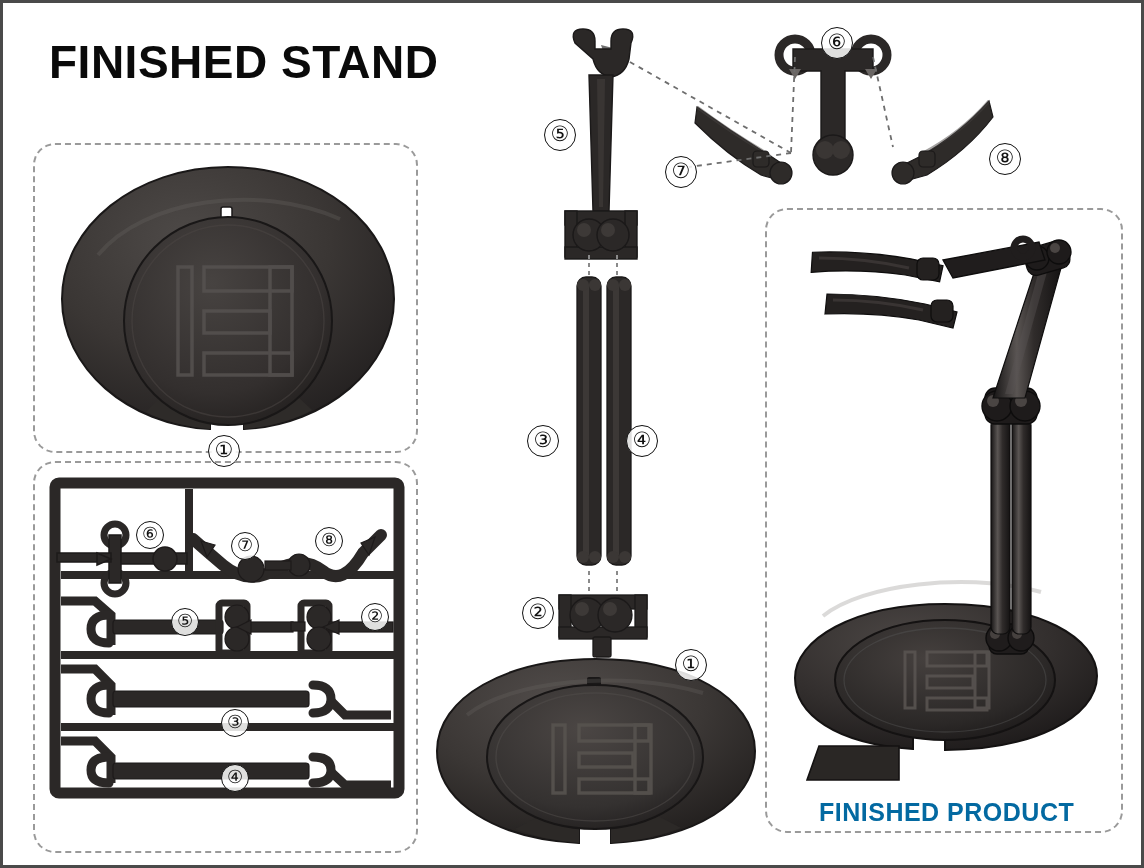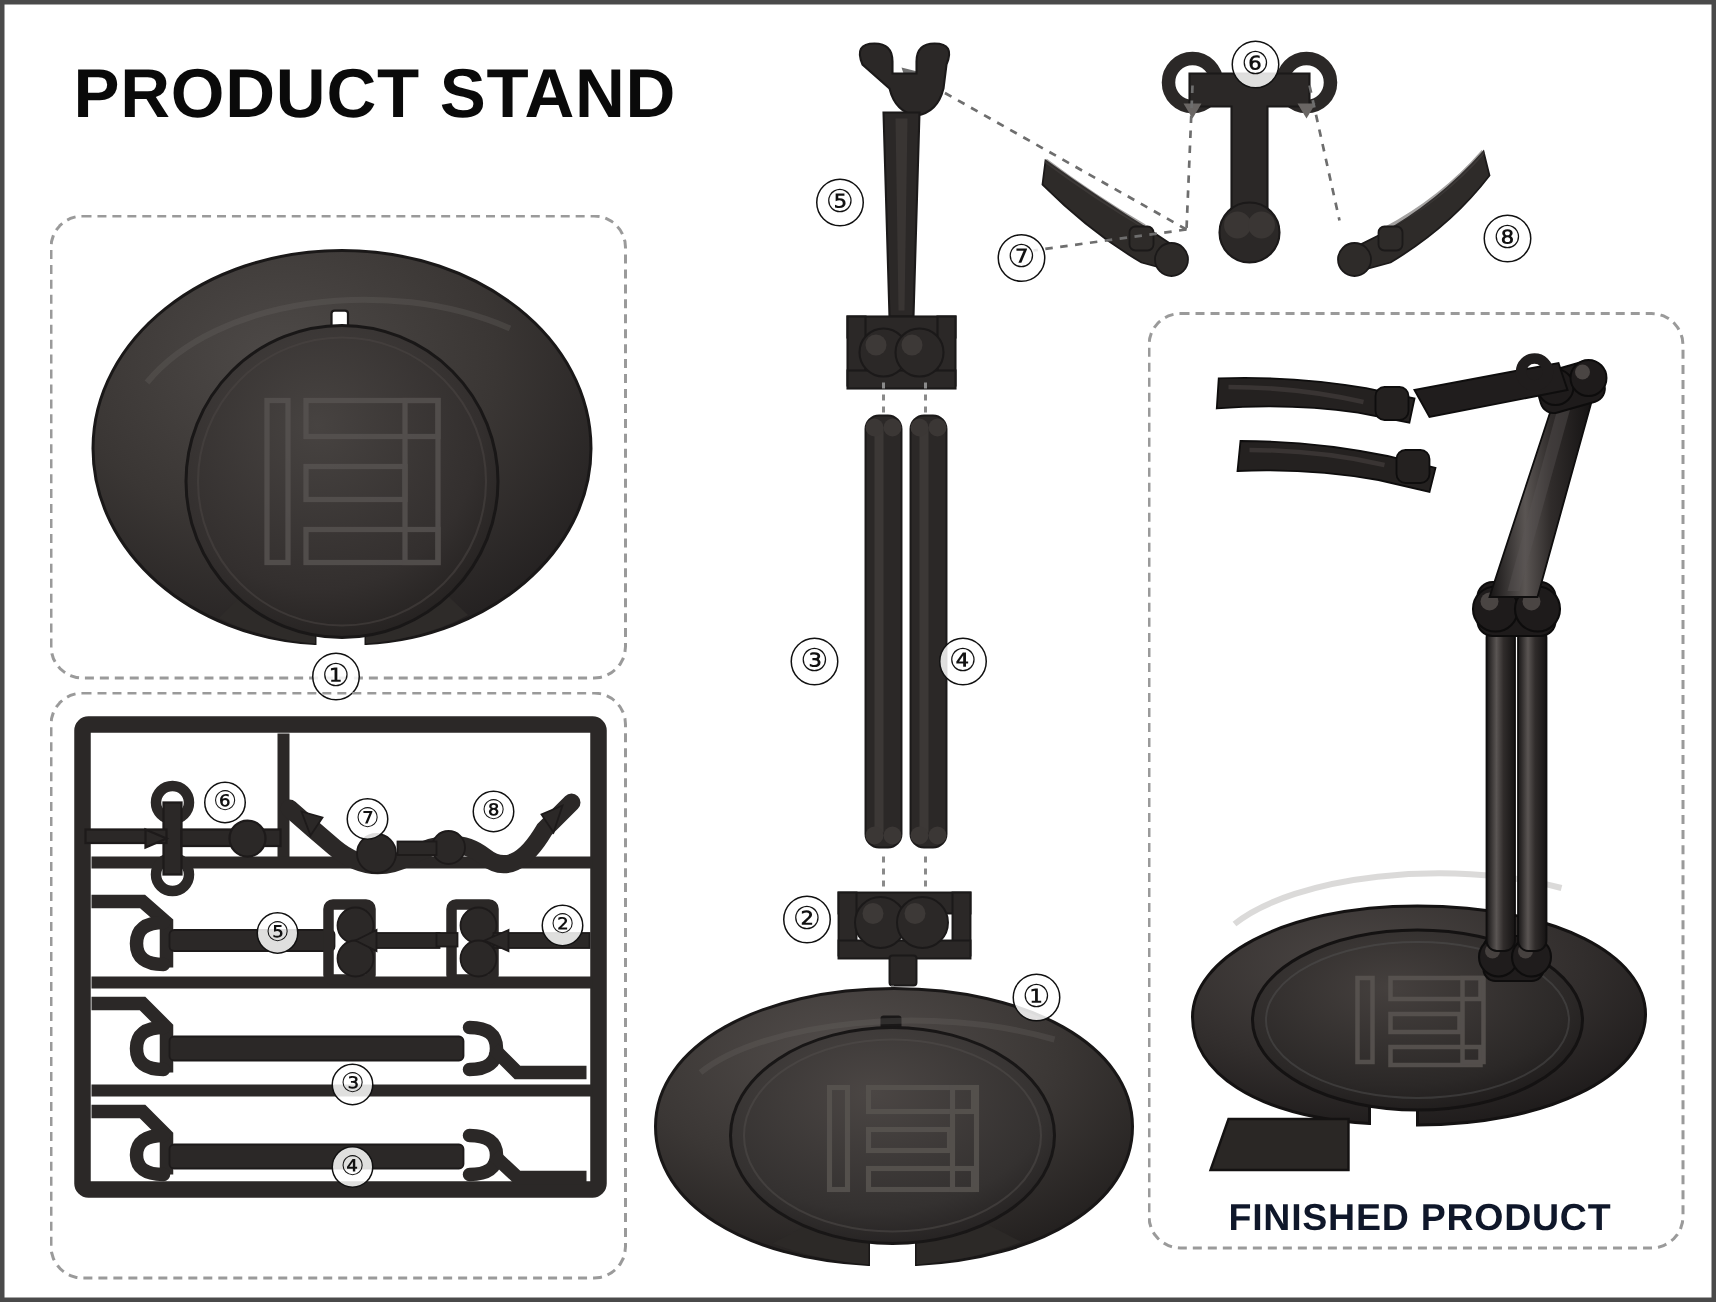--- a/index.html
+++ b/index.html
@@ -48,37 +48,37 @@
     user-select:none;
   }
   .cnum.sm{width:26px;height:26px;font-size:18px;line-height:24px;}
 
   
   .caption{
     position:absolute;
     font-family:"Liberation Sans", sans-serif;
     font-weight:bold;
     font-size:25px;
-    color:#0f172a;
+    color:#0369a1;
     letter-spacing:0.5px;
     white-space:nowrap;
   }
 
   
   .art{position:absolute;}
   svg{display:block;overflow:visible;}
 
   .sprue-frame{position:absolute;}
 </style>
 </head>
 <body>
 
 <div id="sheet">
 
-  <div id="title">PRODUCT STAND</div>
+  <div id="title">FINISHED STAND</div>
 
   <div class="dashed-box" style="left:30px;top:140px;width:385px;height:310px;"></div>
 
   <div class="art" style="left:55px;top:160px;">
     <svg width="340" height="275" viewBox="0 0 340 275">
       <defs>
         <radialGradient id="gBase" cx="38%" cy="28%" r="78%">
           <stop offset="0%" stop-color="#4e4a48"></stop>
           <stop offset="55%" stop-color="#3a3634"></stop>
           <stop offset="100%" stop-color="#232020"></stop>

